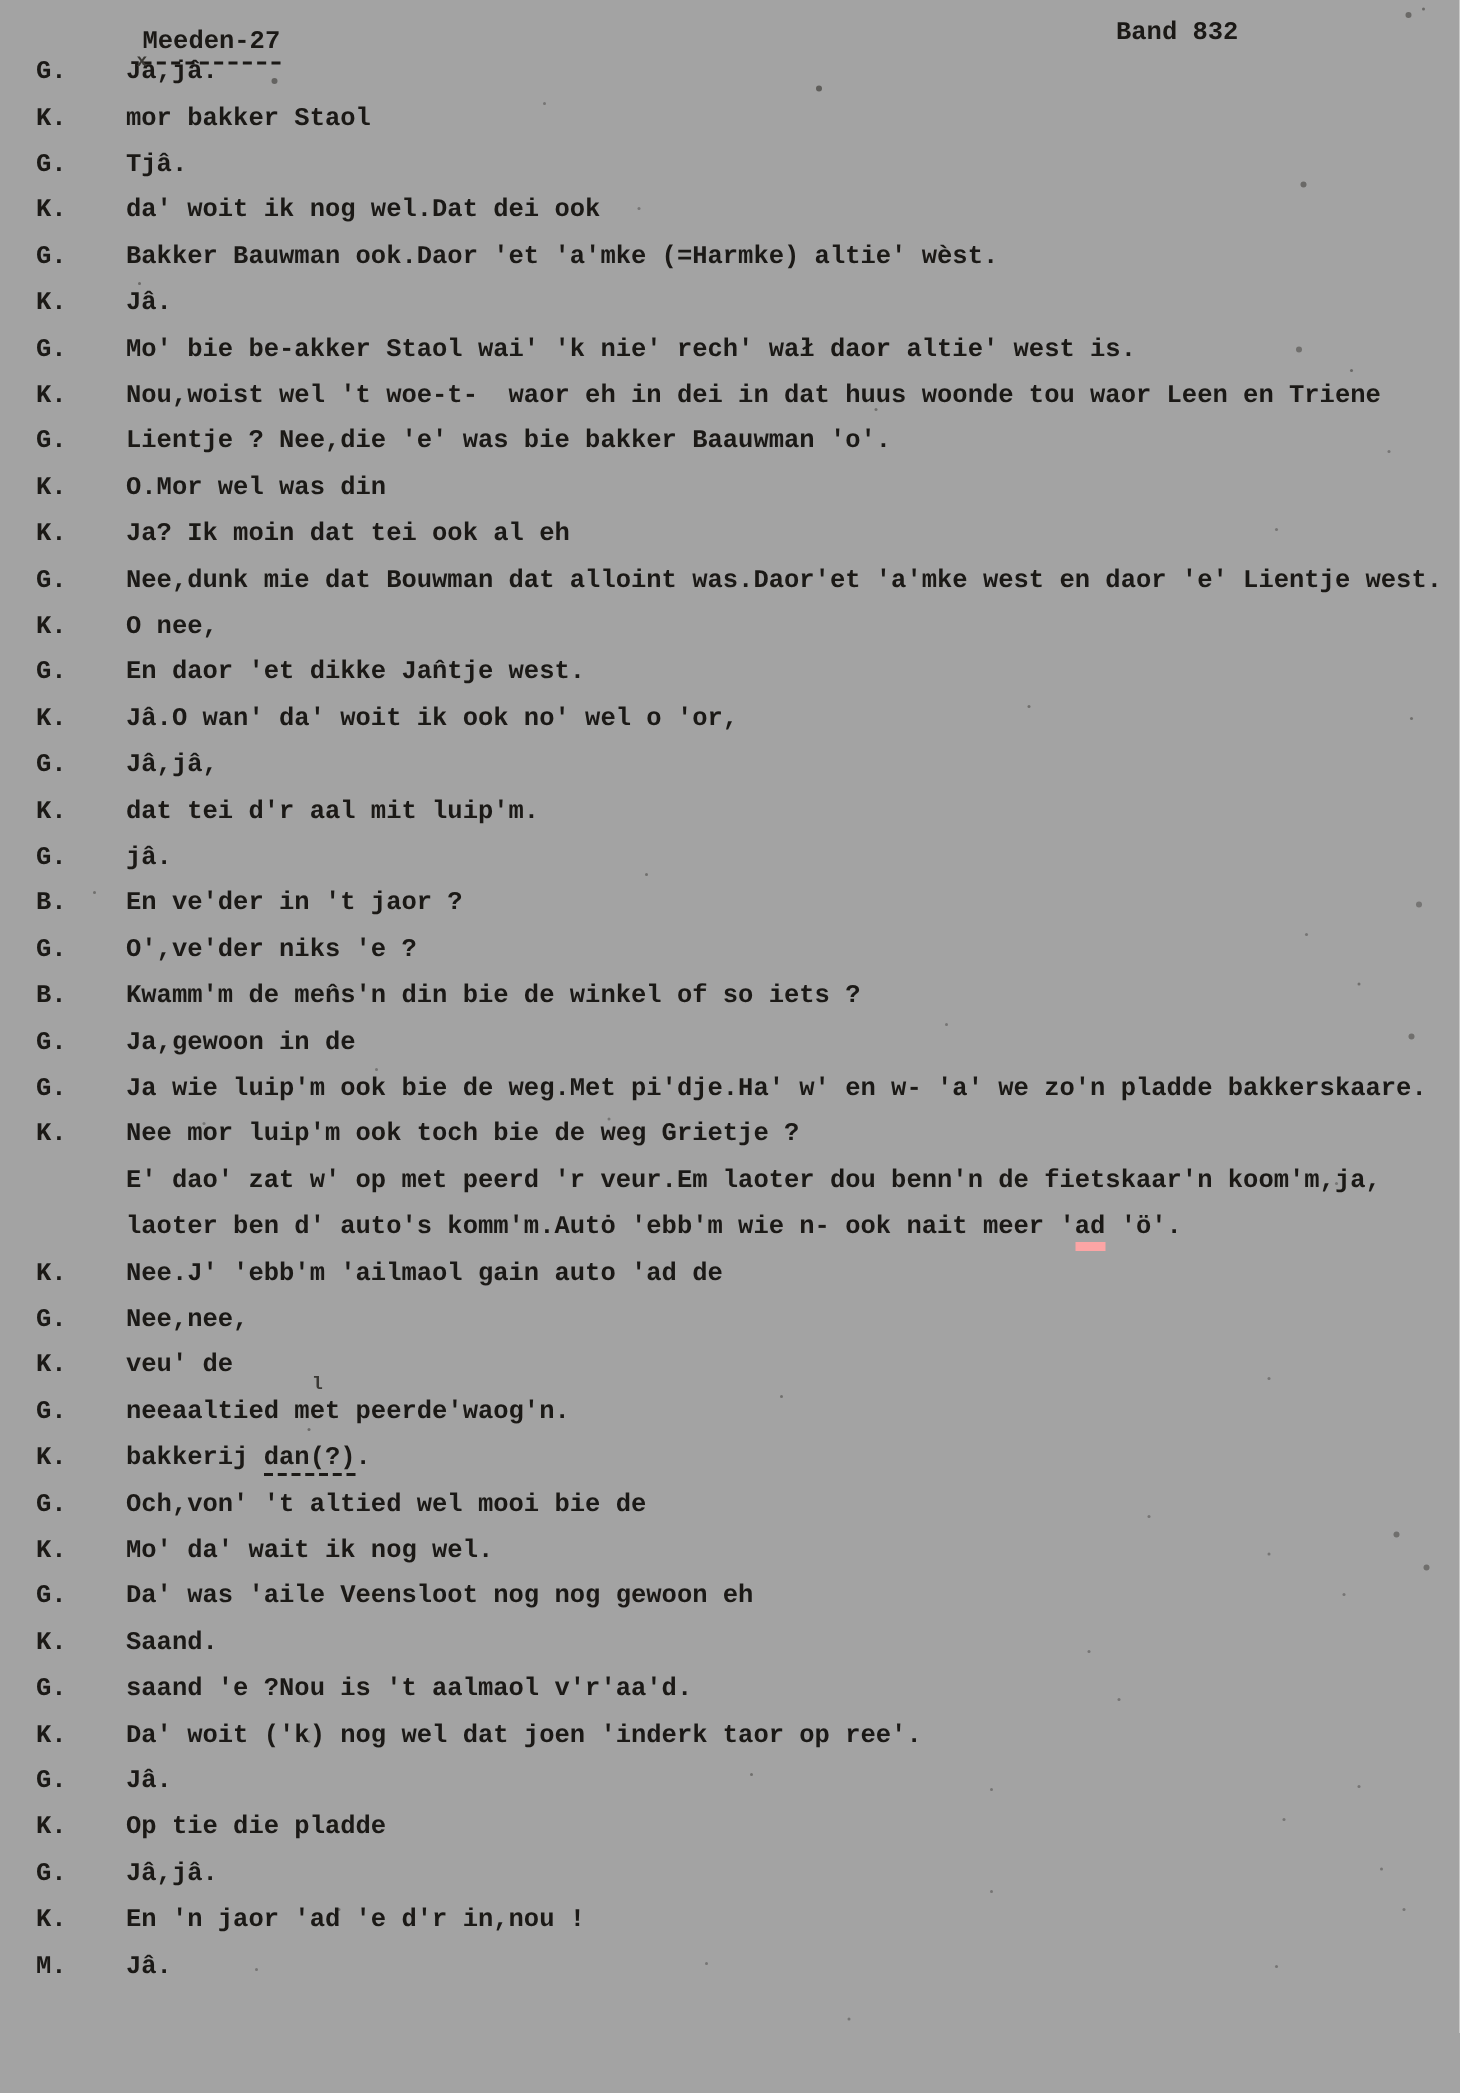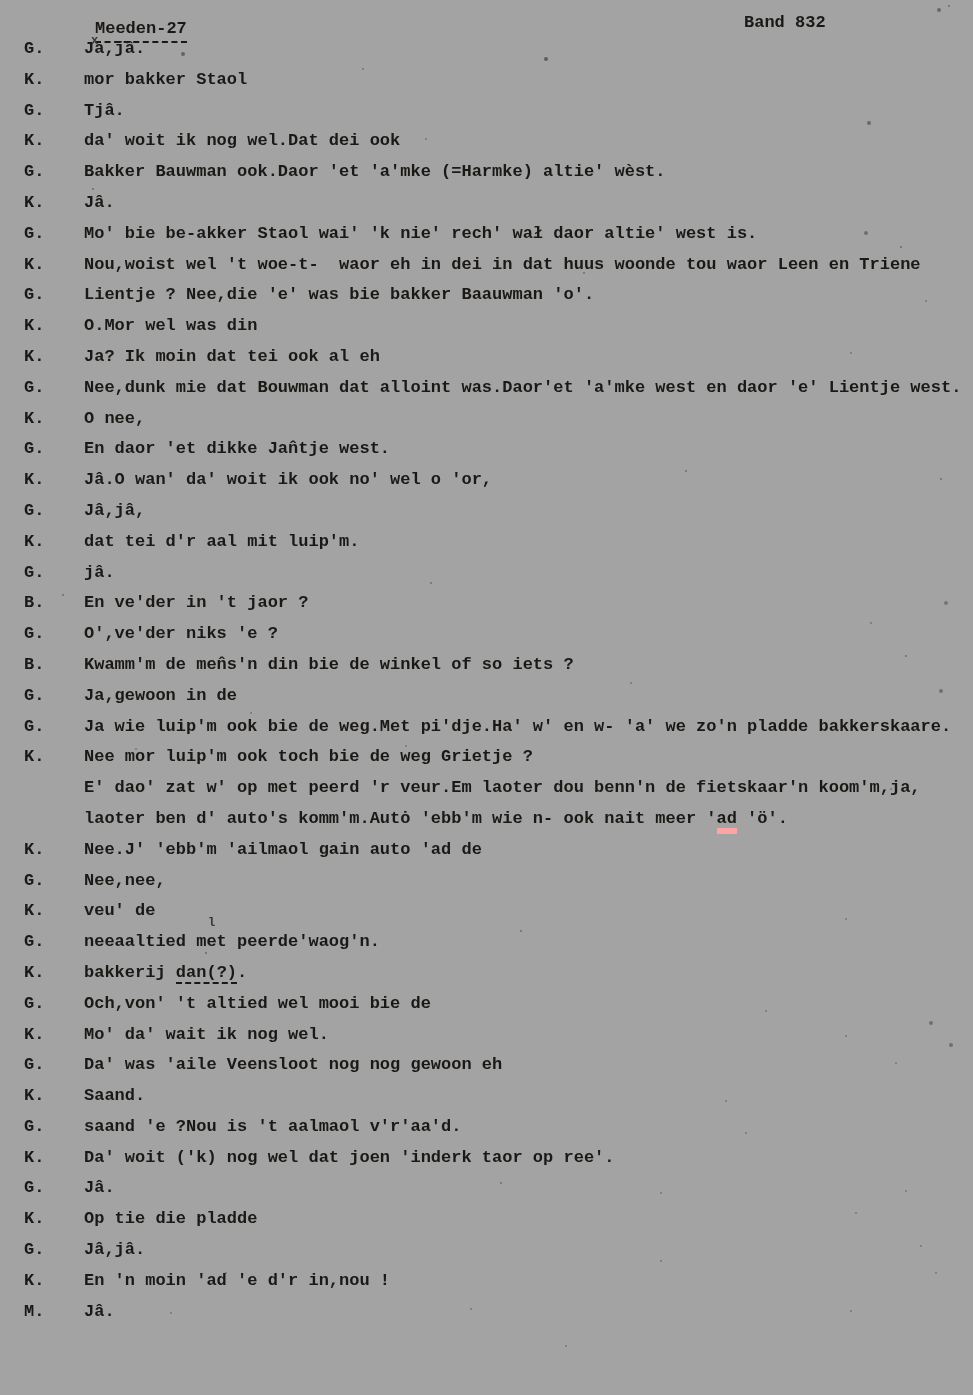--- a/index.html
+++ b/index.html
@@ -137,19 +137,19 @@
       <div class="t-line"><span class="speaker">K.</span><span><span>bakkerij </span><span class="u-dashed">dan(?)</span><span>.</span></span></div>
       <div class="t-line"><span class="speaker">G.</span><span><span>Och,von' 't altied wel mooi bie de</span></span></div>
       <div class="t-line"><span class="speaker">K.</span><span><span>Mo' da' wait ik nog wel.</span></span></div>
       <div class="t-line"><span class="speaker">G.</span><span><span>Da' was 'aile Veensloot nog nog gewoon eh</span></span></div>
       <div class="t-line"><span class="speaker">K.</span><span><span>Saand.</span></span></div>
       <div class="t-line"><span class="speaker">G.</span><span><span>saand 'e ?Nou is 't aalmaol v'r'aa'd.</span></span></div>
       <div class="t-line"><span class="speaker">K.</span><span><span>Da' woit ('k) nog wel dat joen 'inderk taor op ree'.</span></span></div>
       <div class="t-line"><span class="speaker">G.</span><span><span>Jâ.</span></span></div>
       <div class="t-line"><span class="speaker">K.</span><span><span>Op tie die pladde</span></span></div>
       <div class="t-line"><span class="speaker">G.</span><span><span>Jâ,jâ.</span></span></div>
-      <div class="t-line"><span class="speaker">K.</span><span><span>En 'n moin 'ad 'e d'r in,nou !</span></span></div>
+      <div class="t-line"><span class="speaker">K.</span><span><span>En 'n jaor 'ad 'e d'r in,nou !</span></span></div>
       <div class="t-line"><span class="speaker">M.</span><span><span>Jâ.</span></span></div>
     </div>
 
 <span class="annotation" style="left: 208px; top: 916px;">l</span>
     <span class="annotation" style="left: 91px; top: 34px;">x</span>
   </div>
 
 </body></html>

